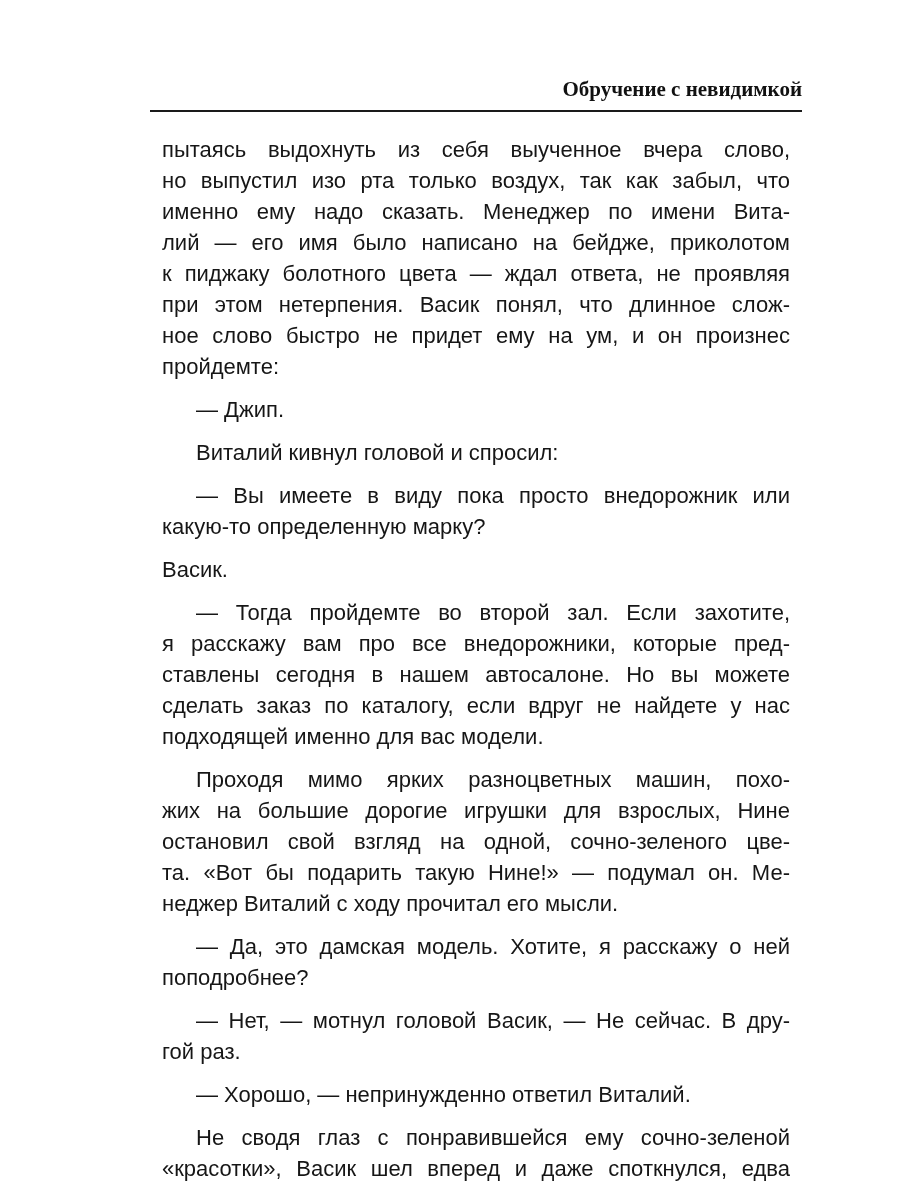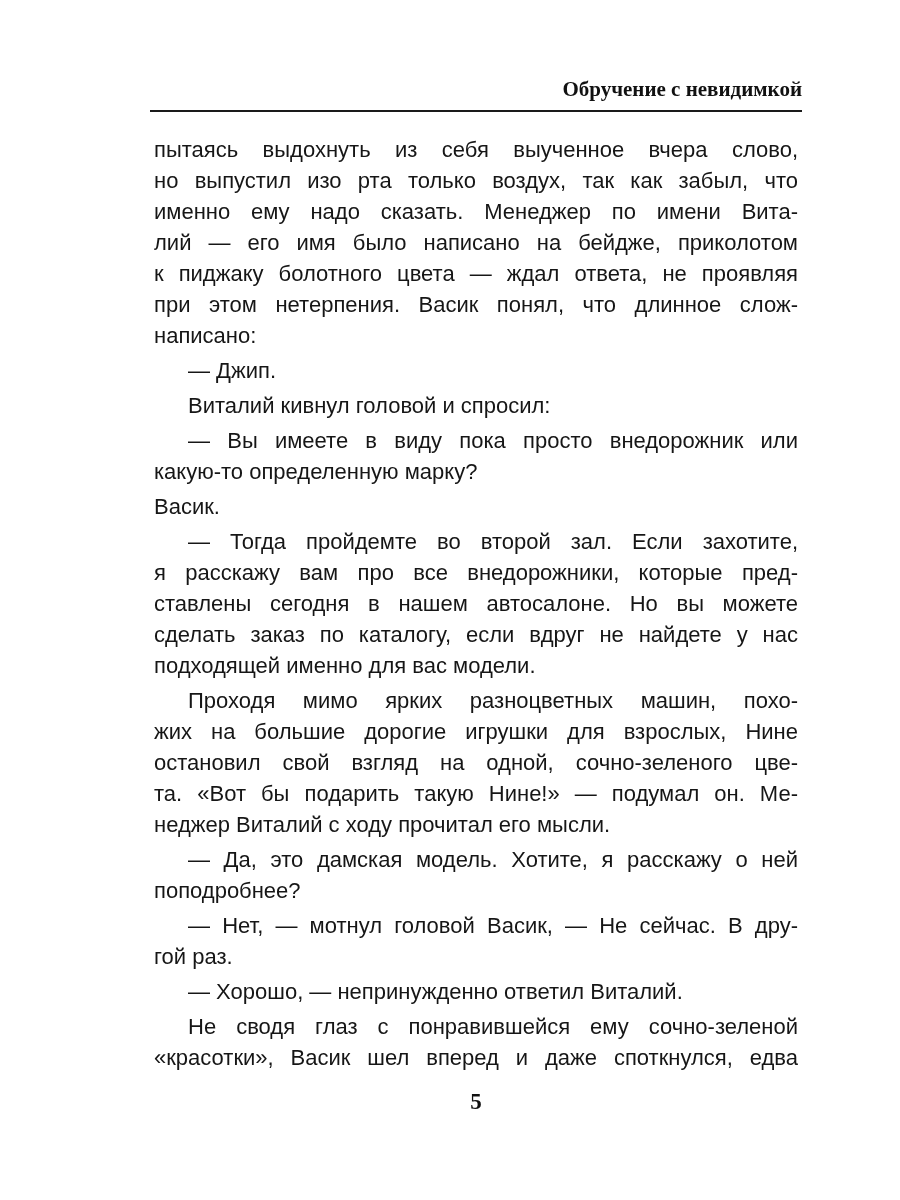--- a/index.html
+++ b/index.html
@@ -36,21 +36,21 @@
     margin: 8px 0 0 0;
   }
 
   .body-text {
     margin-top: 22px;
     font-size: 22px;
     line-height: 31px;
     color: #161616;
   }
 
-  .paragraph { margin: 4px; }
+  .paragraph { margin: 12px; }
 
   .line {
     text-align: justify;
     text-align-last: justify;
     white-space: normal;
   }
 
   .line.last {
     text-align-last: left;
   }
@@ -79,21 +79,22 @@
     <hr class="head-rule">
 
     <div class="body-text">
         <div class="paragraph">
           <div class="line first">пытаясь выдохнуть из себя выученное вчера слово,</div>
           <div class="line">но выпустил изо рта только воздух, так как забыл, что</div>
           <div class="line">именно ему надо сказать. Менеджер по имени Вита-</div>
           <div class="line">лий — его имя было написано на бейдже, приколотом</div>
           <div class="line">к пиджаку болотного цвета — ждал ответа, не проявляя</div>
           <div class="line">при этом нетерпения. Васик понял, что длинное слож-</div>
-          <div class="line last">написано:</div>
+          <div class="line">ное слово быстро не придет ему на ум, и он произнес</div>
+          <div class="line last">пройдемте:</div>
         </div>
         <div class="paragraph indent">
           <div class="line first last">— Джип.</div>
         </div>
         <div class="paragraph indent">
           <div class="line first last">Виталий кивнул головой и спросил:</div>
         </div>
         <div class="paragraph indent">
           <div class="line first">— Вы имеете в виду пока просто внедорожник или</div>
           <div class="line last">какую-то определенную марку?</div>

